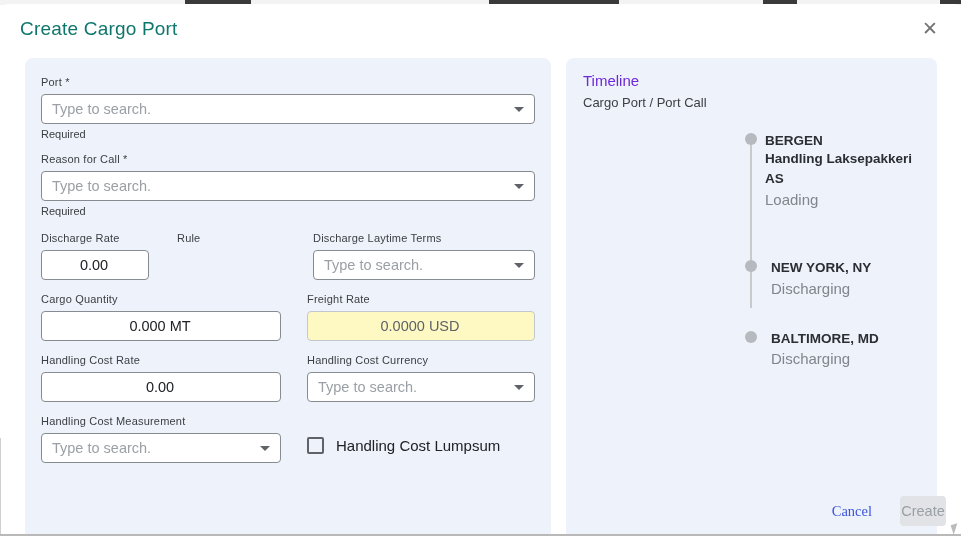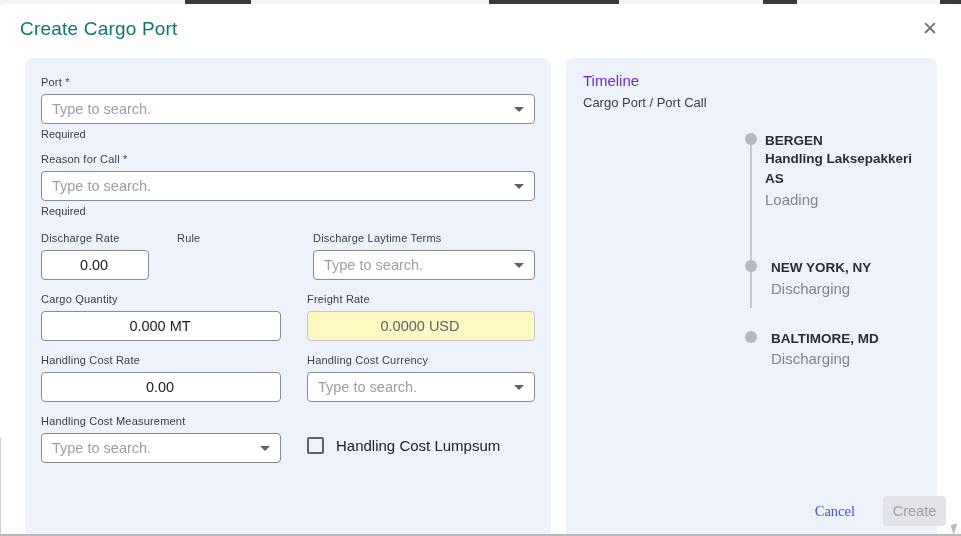--- a/index.html
+++ b/index.html
@@ -115,21 +115,21 @@
   .tl-sub { font-size: 13.5px; font-weight: 700; color: #2b2f33; line-height: 1.45; }
   .tl-status { font-size: 15px; color: #80868b; margin-top: 3px; }
 
   
   .footer { position: absolute; right: 15px; bottom: 10px; display: flex; align-items: center; gap: 20px; }
   .cancel-btn {
     border: none; background: transparent; color: #3b55de;
     font-size: 14.5px; font-family: Liberation Serif, serif; cursor: pointer; padding: 6px 8px;
   }
   .create-btn {
-    width: 63px; height: 30px; border: none; border-radius: 4px;
+    width: 46px; height: 30px; border: none; border-radius: 4px;
     background: #e1e3e6; color: #9aa0a6; font-size: 14.5px; font-family: inherit;
   }
   .mouse-cursor {
     position: absolute; right: 2px; bottom: 2px; width: 0; height: 0;
     border-top: 10px solid #9e9e9e; border-right: 7px solid transparent;
     transform: rotate(-18deg); opacity: .7;
   }
 </style>
 </head>
 <body>

